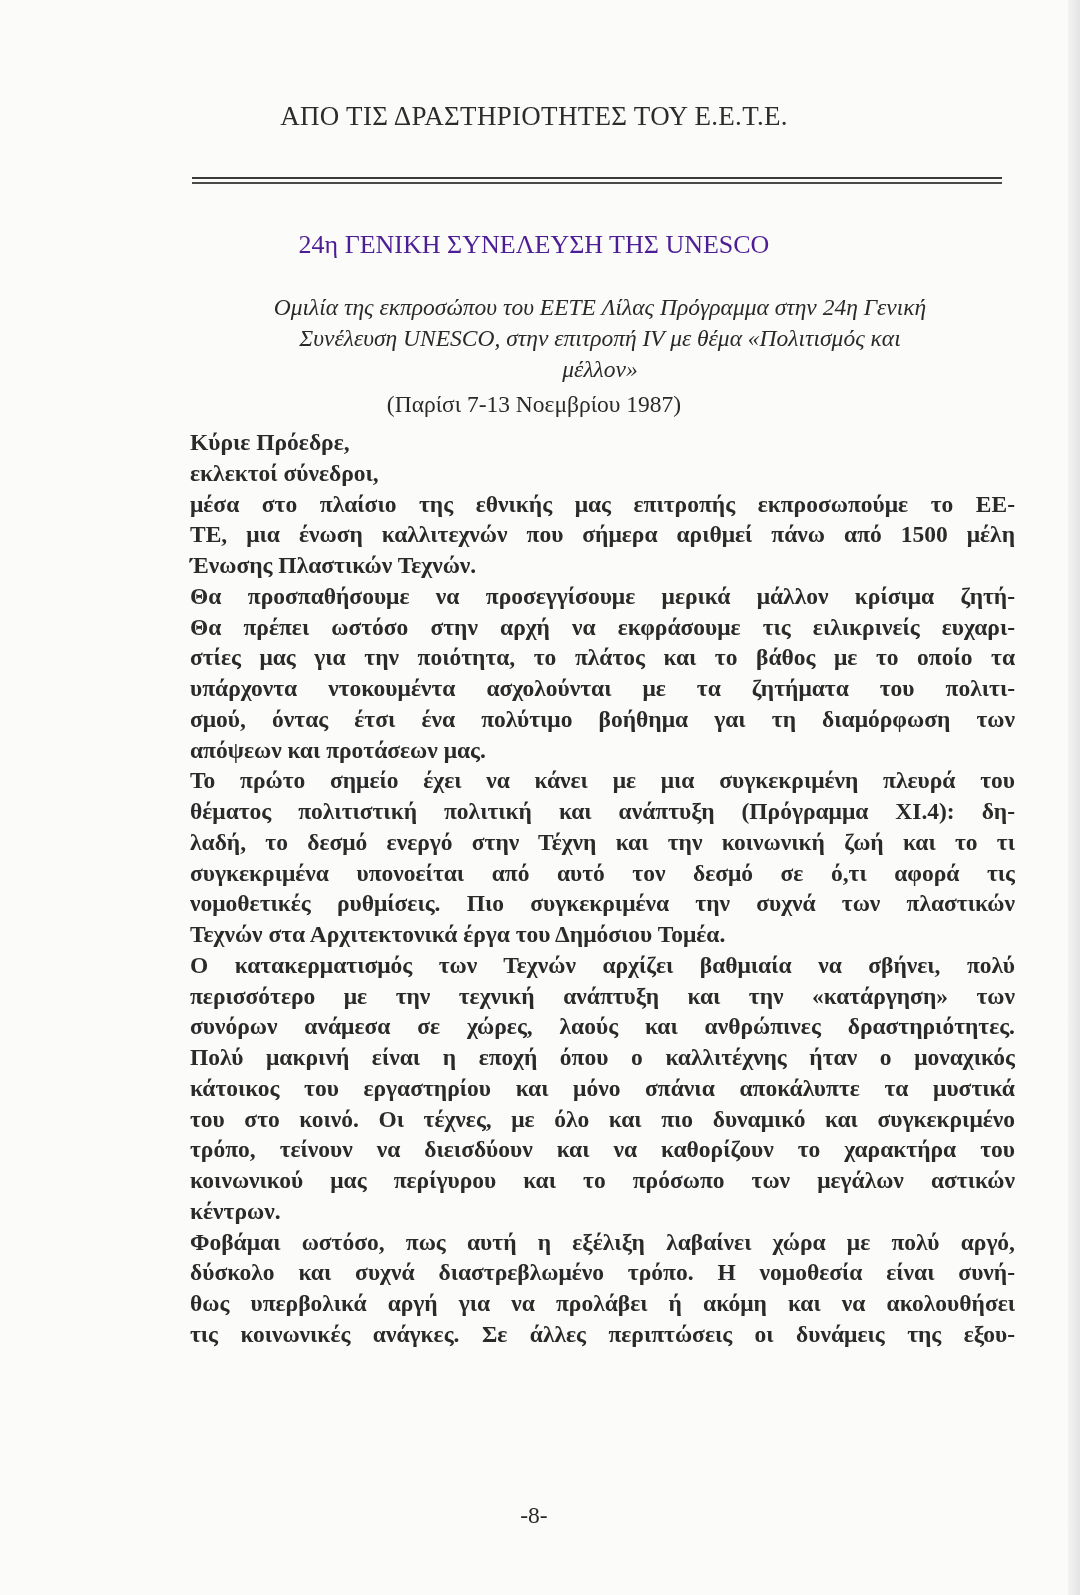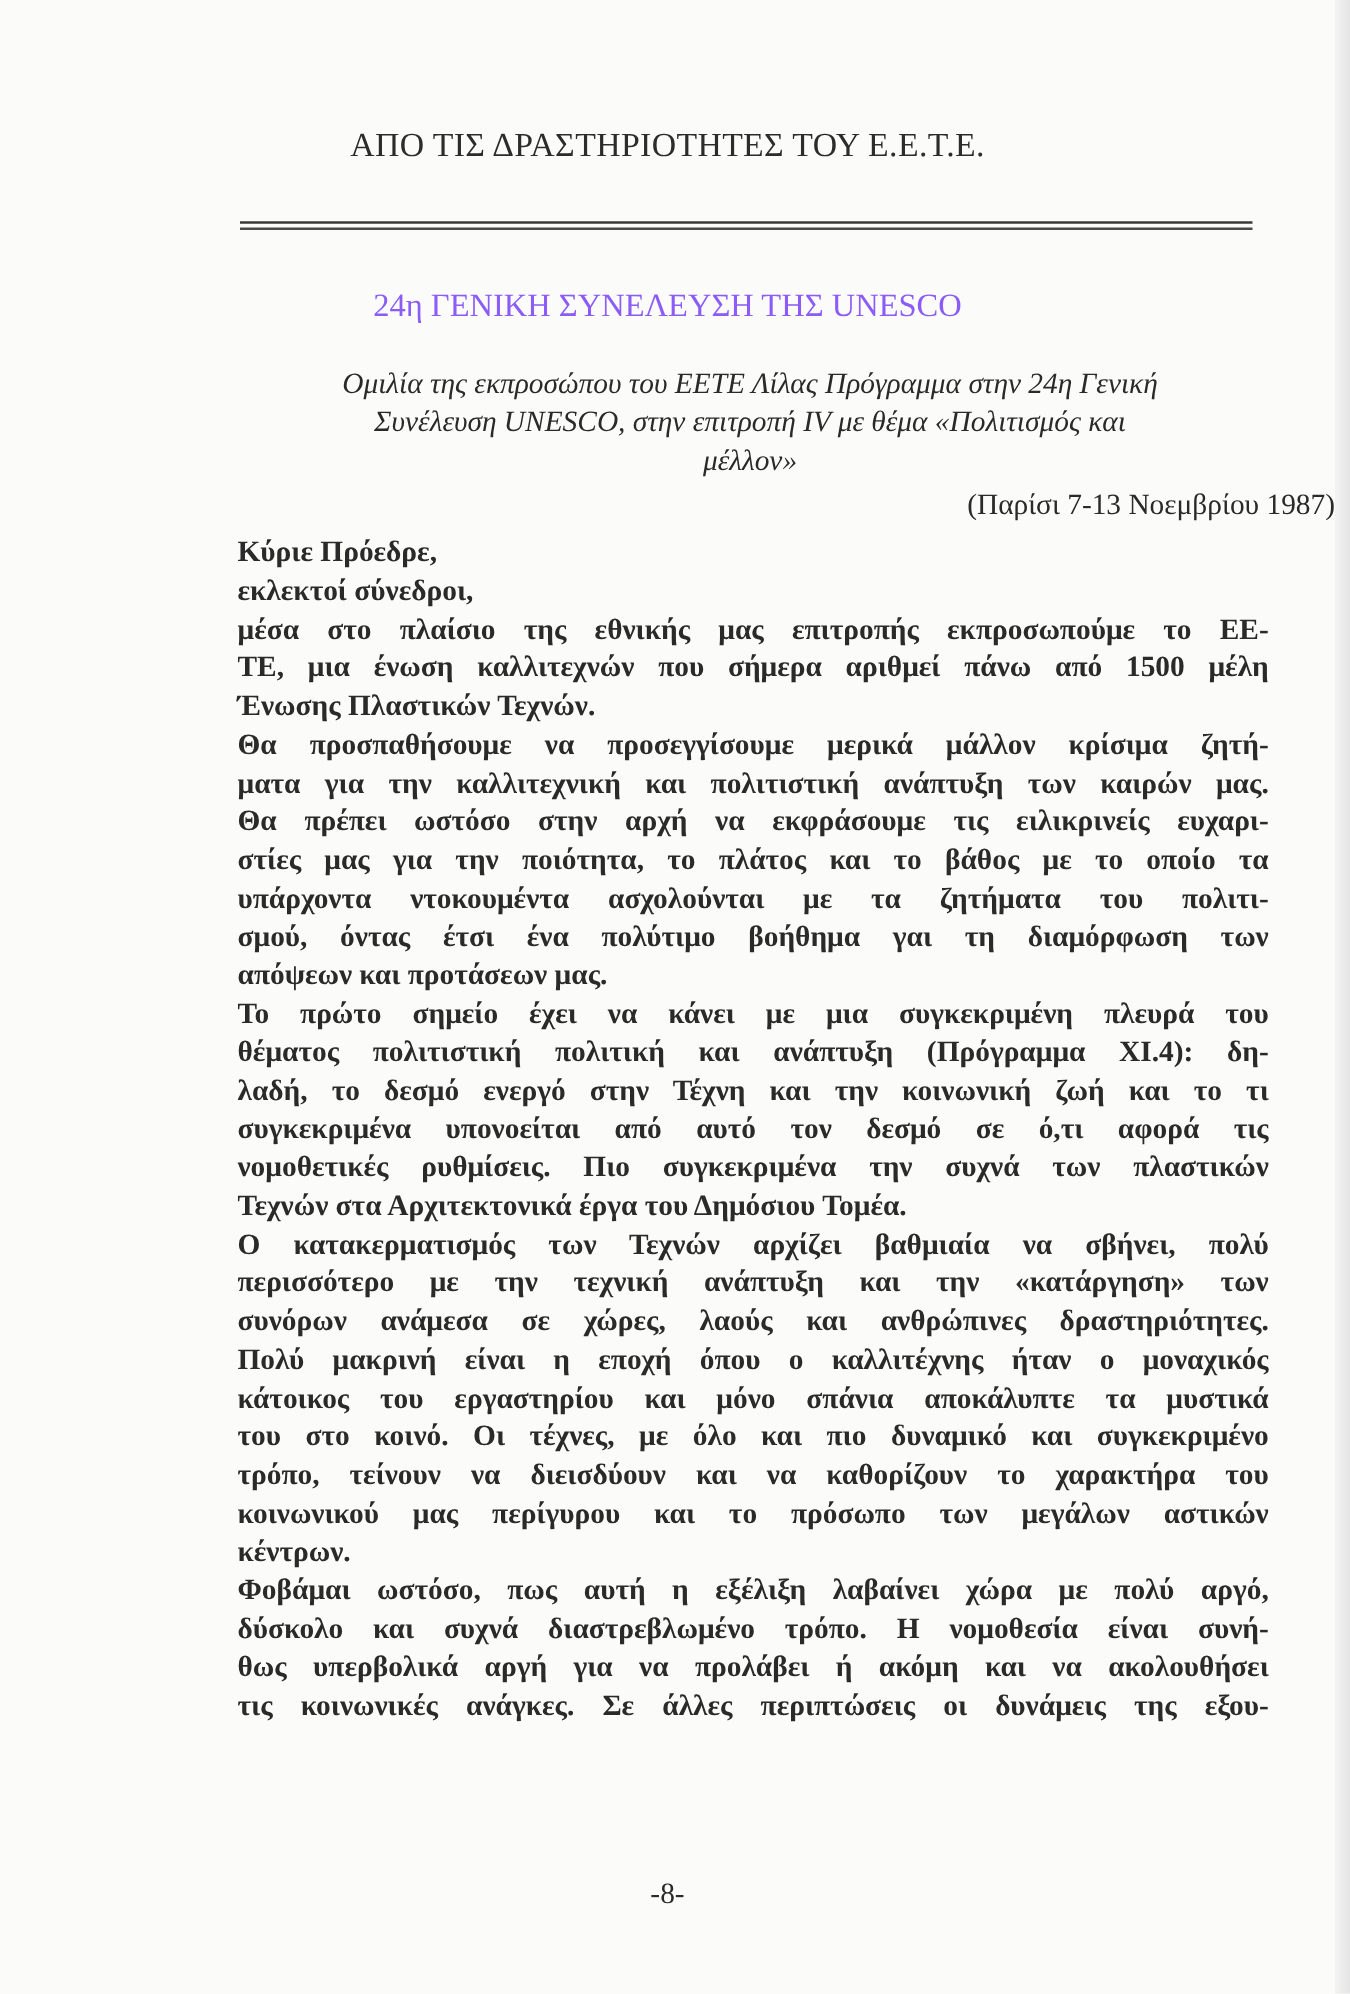--- a/index.html
+++ b/index.html
@@ -48,40 +48,40 @@
     .rule-1 { top: 160px; height: 2px; background: #3a3a3a; }
     .rule-2 { top: 165px; height: 2px; background: #4a4a4a; }
 
     .title {
       position: absolute;
       left: 0;
       width: 1068px;
       top: 213px;
       text-align: center;
       font-size: 26px;
-      color: #8b5cf6;
+      color: #4c1d95;
     }
     .subtitle {
       position: absolute;
       left: 190px;
       width: 820px;
       top: 275px;
       text-align: center;
       font-style: italic;
       font-size: 23.5px;
       line-height: 31px;
       color: #2a2a2a;
     }
     .subtitle .line { display: block; white-space: nowrap; }
     .dateline {
       position: absolute;
       left: 0;
       width: 1068px;
       top: 374px;
-      text-align: right;
+      text-align: center;
       font-size: 23.5px;
       color: #2a2a2a;
     }
     .body-text {
       position: absolute;
       left: 190px;
       width: 825px;
       top: 410px;
       font-size: 23.5px;
       line-height: 30.75px;
@@ -127,21 +127,20 @@
 
   <div class="dateline">(Παρίσι 7-13 Νοεμβρίου 1987)</div>
 
   <div class="body-text" id="body-text">
       <span class="line">Κύριε Πρόεδρε,</span>
       <span class="line">εκλεκτοί σύνεδροι,</span>
       <span class="line justify">μέσα στο πλαίσιο της εθνικής μας επιτροπής εκπροσωπούμε το ΕΕ-</span>
       <span class="line justify">ΤΕ, μια ένωση καλλιτεχνών που σήμερα αριθμεί πάνω από 1500 μέλη</span>
       <span class="line">Ένωσης Πλαστικών Τεχνών.</span>
       <span class="line justify">Θα προσπαθήσουμε να προσεγγίσουμε μερικά μάλλον κρίσιμα ζητή-</span>
-      <span class="line justify">ματα για την καλλιτεχνική και πολιτιστική ανάπτυξη των καιρών μας.</span>
       <span class="line justify">Θα πρέπει ωστόσο στην αρχή να εκφράσουμε τις ειλικρινείς ευχαρι-</span>
       <span class="line justify">στίες μας για την ποιότητα, το πλάτος και το βάθος με το οποίο τα</span>
       <span class="line justify">υπάρχοντα ντοκουμέντα ασχολούνται με τα ζητήματα του πολιτι-</span>
       <span class="line justify">σμού, όντας έτσι ένα πολύτιμο βοήθημα γαι τη διαμόρφωση των</span>
       <span class="line">απόψεων και προτάσεων μας.</span>
       <span class="line justify">Το πρώτο σημείο έχει να κάνει με μια συγκεκριμένη πλευρά του</span>
       <span class="line justify">θέματος πολιτιστική πολιτική και ανάπτυξη (Πρόγραμμα XI.4): δη-</span>
       <span class="line justify">λαδή, το δεσμό ενεργό στην Τέχνη και την κοινωνική ζωή και το τι</span>
       <span class="line justify">συγκεκριμένα υπονοείται από αυτό τον δεσμό σε ό,τι αφορά τις</span>
       <span class="line justify">νομοθετικές ρυθμίσεις. Πιο συγκεκριμένα την συχνά των πλαστικών</span>

